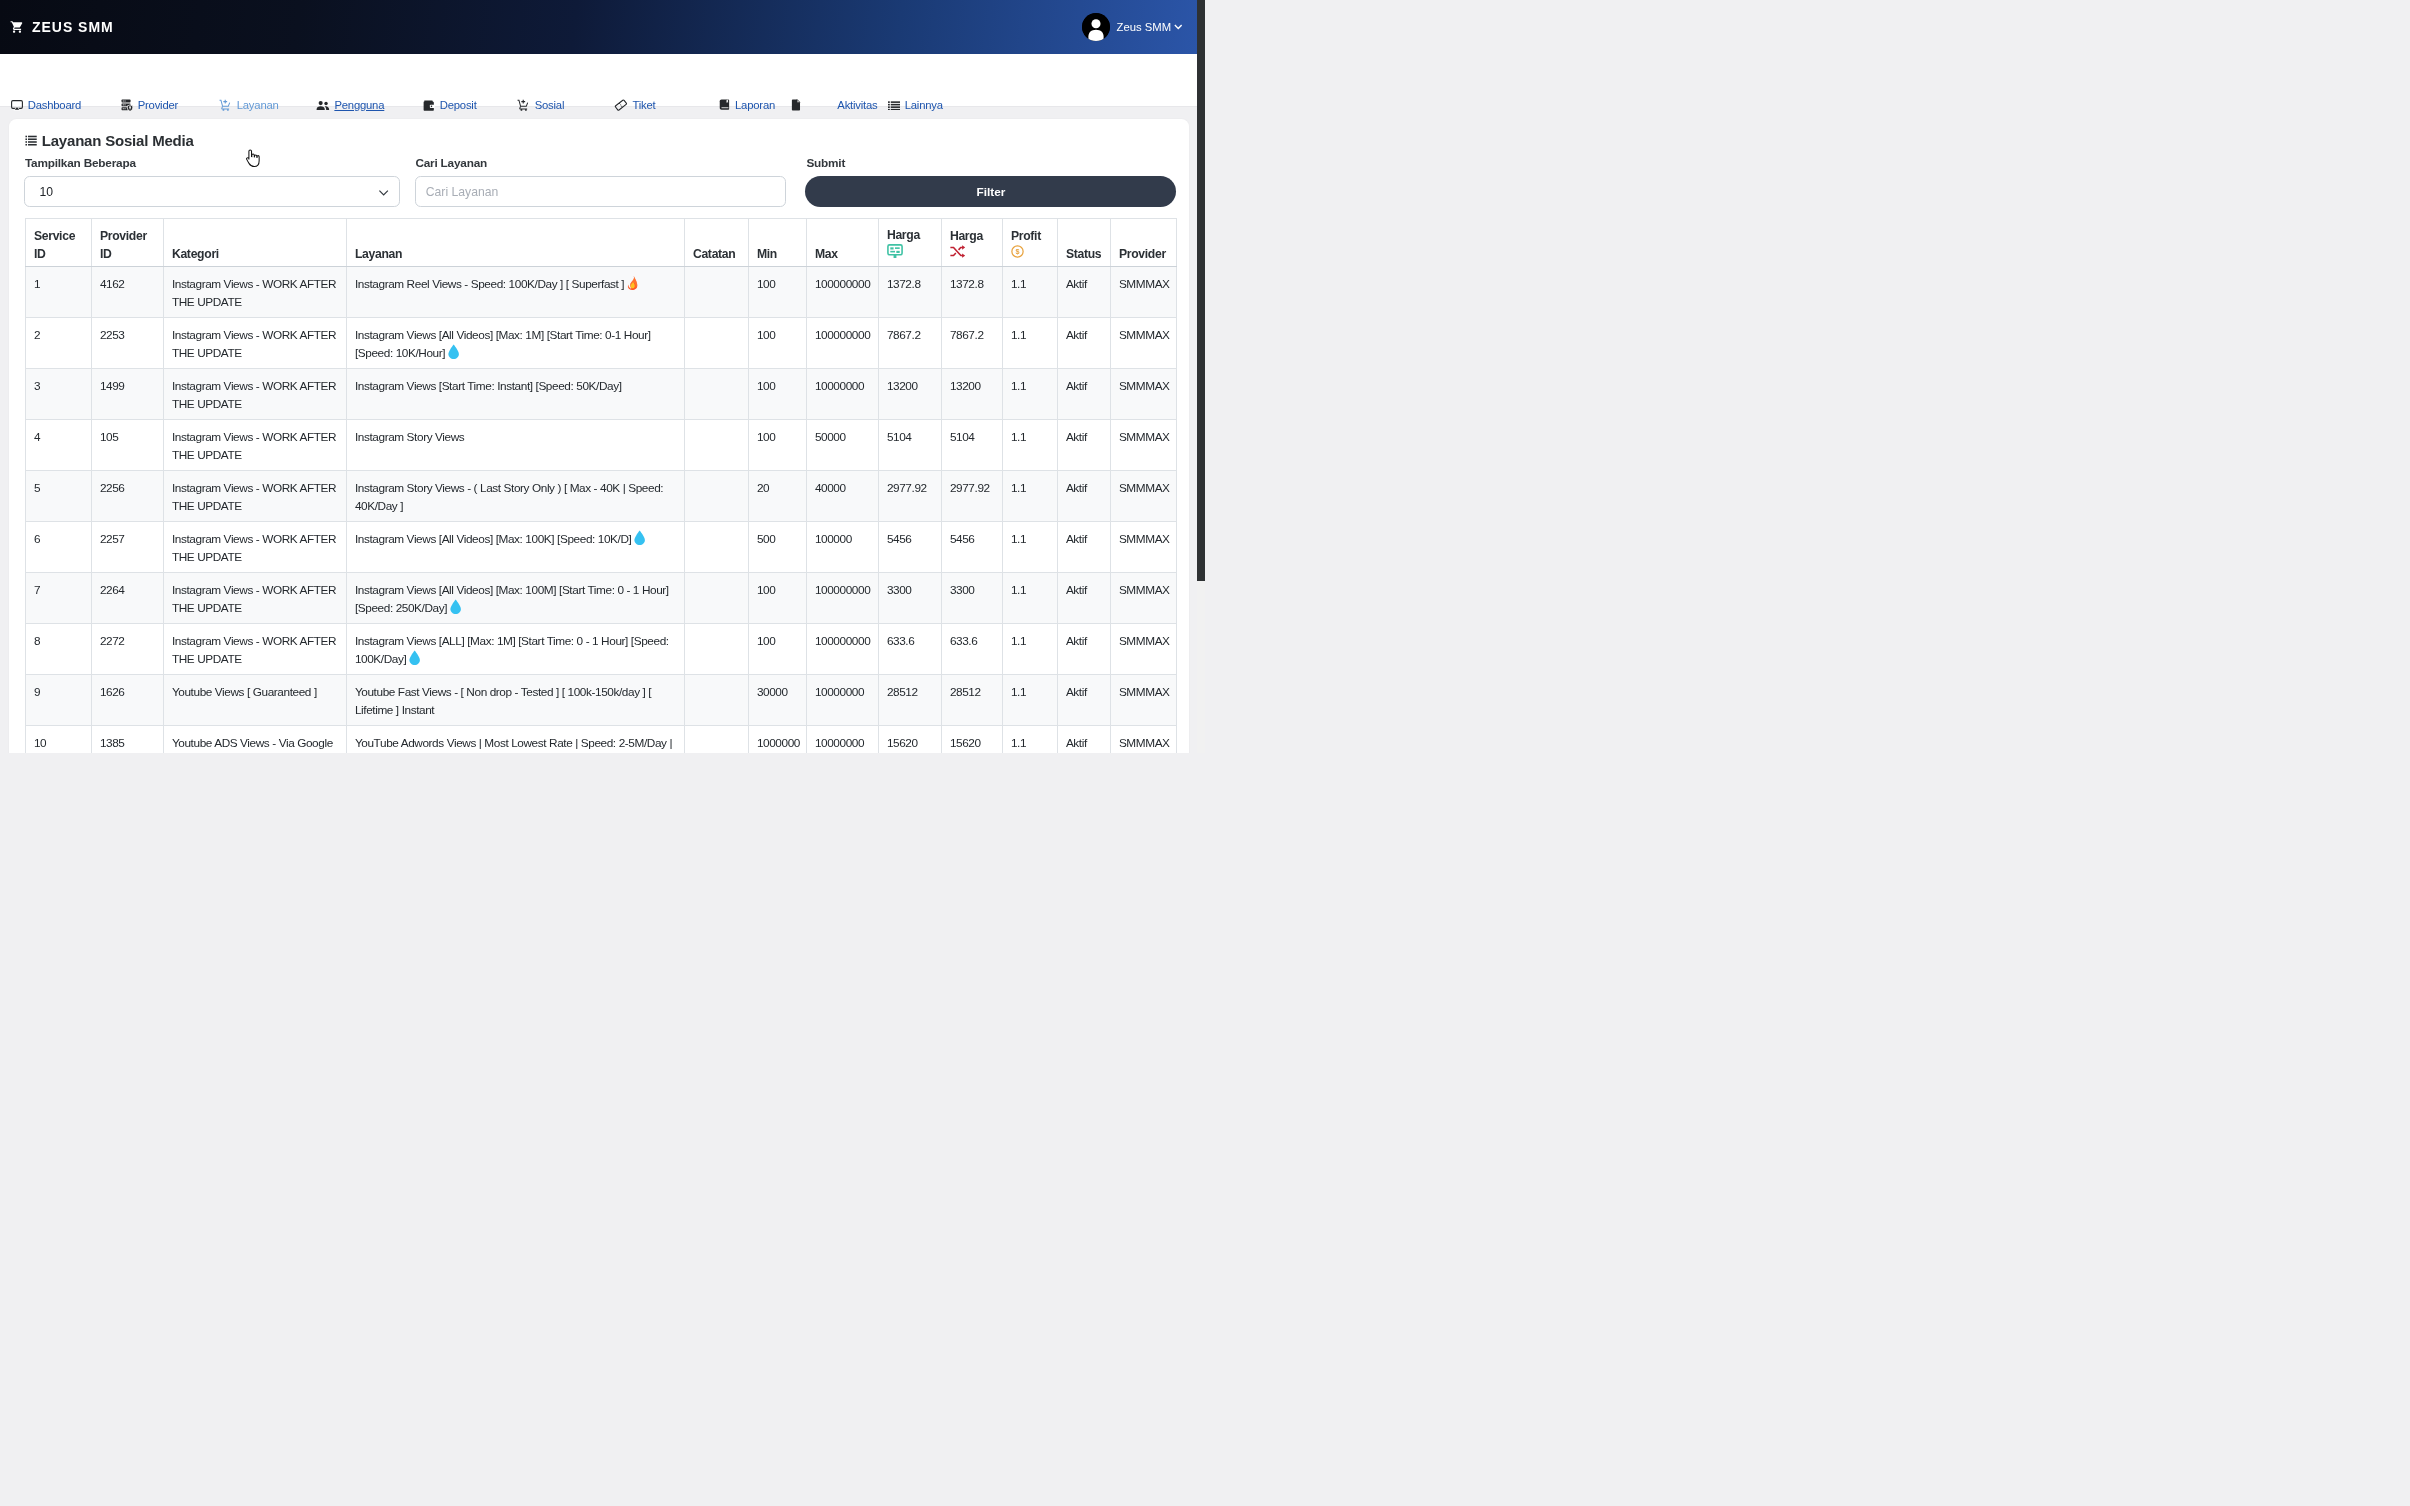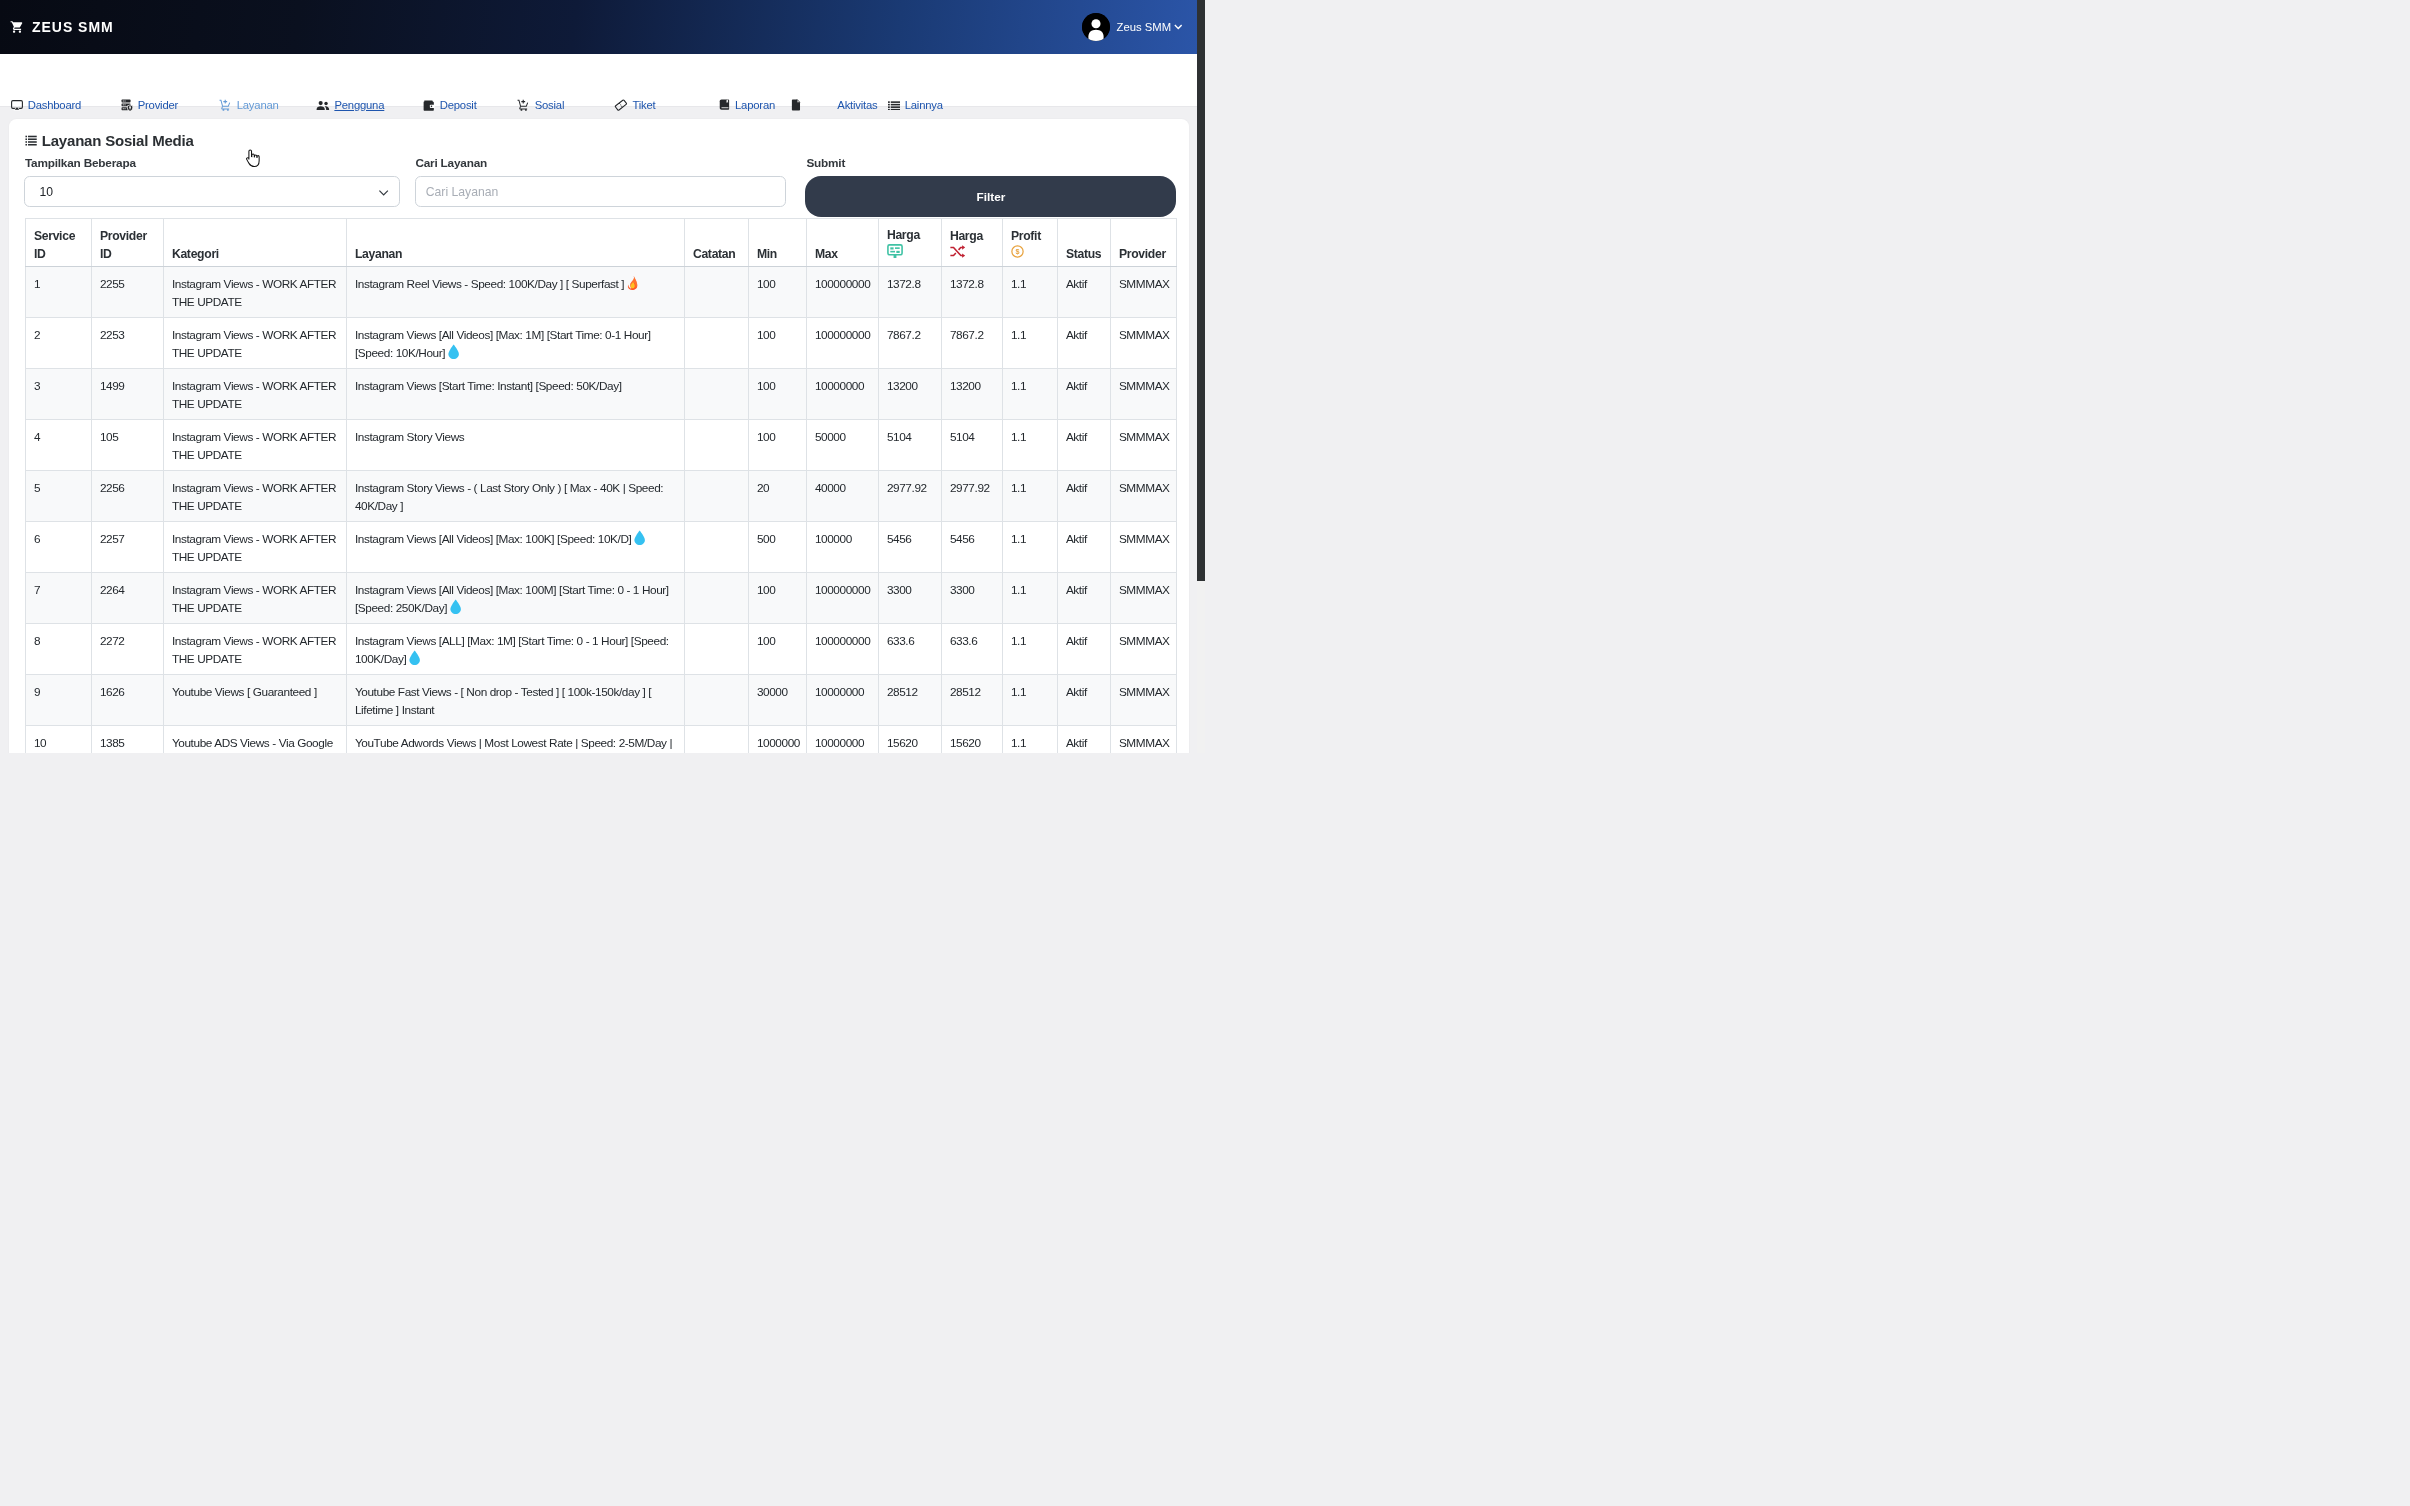--- a/index.html
+++ b/index.html
@@ -19,21 +19,21 @@
 .mi { gap:4.7px; top:0.9px; }
 .mi svg { display:block; }
 .mi.act { color:#639ad6; }
 .card { position:absolute; left:9.4px; top:119px; width:1180px; height:659px; background:#fff; border-radius:7.5px;
   box-shadow:0 0.9px 1.9px rgba(0,0,0,.05); }
 .ctitle { position:absolute; left:15.5px; top:13px; display:flex; align-items:center; gap:4.7px;
   font-size:15px; font-weight:bold; color:#2b2f33; letter-spacing:-0.2px; }
 .flabel { position:absolute; font-size:11.8px; font-weight:600; color:#33383d; letter-spacing:-0.2px; }
 .fsel, .finp { position:absolute; top:57px; height:31px; background:#fff; border:0.9px solid #ced4da; border-radius:5.6px;
   font-size:12.2px; color:#212529; display:flex; align-items:center; }
-.fbtn { position:absolute; top:57px; height:41px; background:#323b4b; border-radius:16px;
+.fbtn { position:absolute; top:57px; height:31px; background:#323b4b; border-radius:16px;
   color:#fff; font-size:11.8px; font-weight:600; display:flex; align-items:center; justify-content:center; }
 table.tb { position:absolute; left:16px; top:99px; width:1151px; border-collapse:collapse; table-layout:fixed;
   font-size:11.8px; letter-spacing:-0.4px; color:#24292e; }
 .tb th, .tb td { border:0.9px solid #dee2e6; padding:6.6px 7.5px; line-height:18px; text-align:left; font-weight:normal; overflow:hidden; }
 .tb th { font-weight:bold; font-size:12.2px; letter-spacing:-0.3px; vertical-align:bottom; padding-top:6.6px; padding-bottom:3.3px; color:#2b3035; border-bottom:1.9px solid #ccd2d8; }
 .tb td { vertical-align:top; height:51px; padding-top:8px; padding-bottom:3.8px; }
 .tb tbody tr:nth-child(odd) td { background:#f8f9fa; }
 .ico-emoji { display:inline-block; vertical-align:-1.9px; }
 .sbtrack { position:absolute; left:1197px; top:0; width:8px; height:753px; background:#f1f1f1; }
 .sbthumb { position:absolute; left:1197px; top:0; width:8px; height:581px; background:#2e3133; }
@@ -229,21 +229,21 @@
               <circle cx="9" cy="9" r="7.8" stroke="#e8a23d" stroke-width="1.7"></circle>
               <text x="9" y="12.6" font-size="10" font-weight="bold" fill="#e8a23d" text-anchor="middle" font-family="Liberation Sans">$</text>
             </svg></th>
       <th>Status</th>
           <th>Provider</th>
     </tr>
     </thead>
     <tbody>
     <tr>
           <td>1</td>
-          <td>2255</td>
+          <td>4162</td>
           <td>Instagram Views - WORK AFTER<br>THE UPDATE</td>
           <td>Instagram Reel Views - Speed: 100K/Day ] [ Superfast ] <svg class="ico-emoji" width="11.3" height="14" viewBox="0 0 24 30">
               <path d="M12.6 0c1.6 4.8-.5 7.6-2.6 10-1.9 2.2-4.4 4.5-4.9 8-.7 5.3 3 10.4 3 10.4s-4-1.6-6-5.2C.9 21 1.3 18.4 1.3 18.4S.0 20 0 22.6C0 27 4.6 30 9.6 30c5.9 0 10.6-3.5 10.6-9.6C20.2 12.1 14.8 5 12.6 0z" fill="#ff5722" transform="translate(1.8,0)"></path>
               <path d="M12.6 0c1.6 4.8-.5 7.6-2.6 10-1.9 2.2-4.4 4.5-4.9 8-.5 3.6 1.6 6.8 4.4 6.8 0 0-1.1-2.6.6-5 1.3-1.9 3-2.7 3.9-5.3 1.5 2.2 2.4 5 2.4 7.3 0 1.5-.4 2.8-1.1 3.9 2.9-1.3 4.9-4 4.9-7.3C20.2 12.1 14.8 5 12.6 0z" fill="#ff8a3b" opacity=".55" transform="translate(1.8,0)"></path>
               <path d="M12.2 14.5c1.7 2.3 2.6 4.6 2.6 6.7 0 3.1-2 5.3-4.6 5.3-2.5 0-4.4-2-4.4-4.8 0-3 2.3-4.3 3.7-6 .9-1.1 1.3-2.3 1.3-2.3s.8.4 1.4 1.1z" fill="#ffc022" transform="translate(1.8,0)"></path>
             </svg></td>
           <td></td>
           <td>100</td>
           <td>100000000</td>
           <td>1372.8</td>

